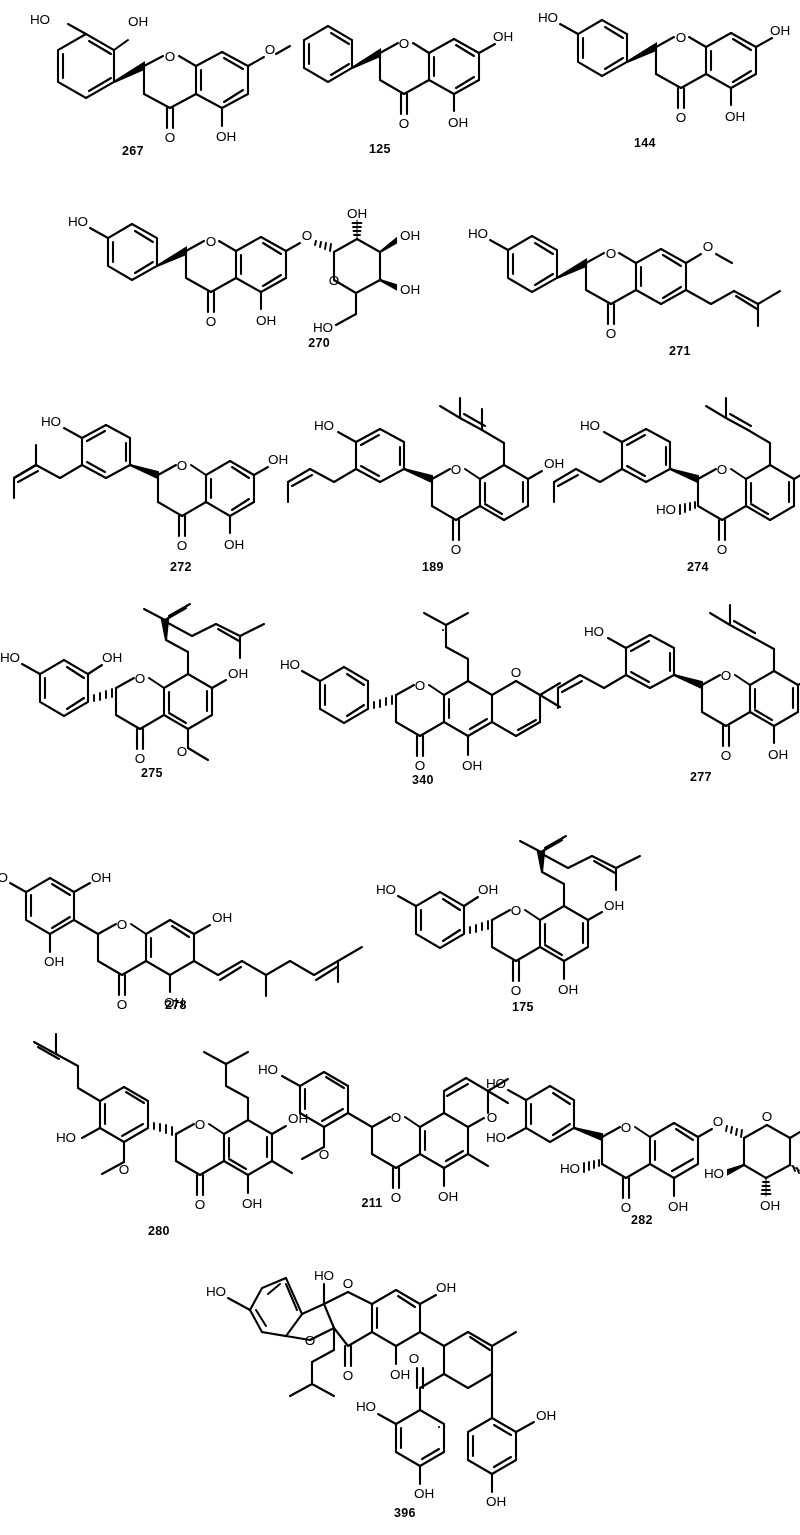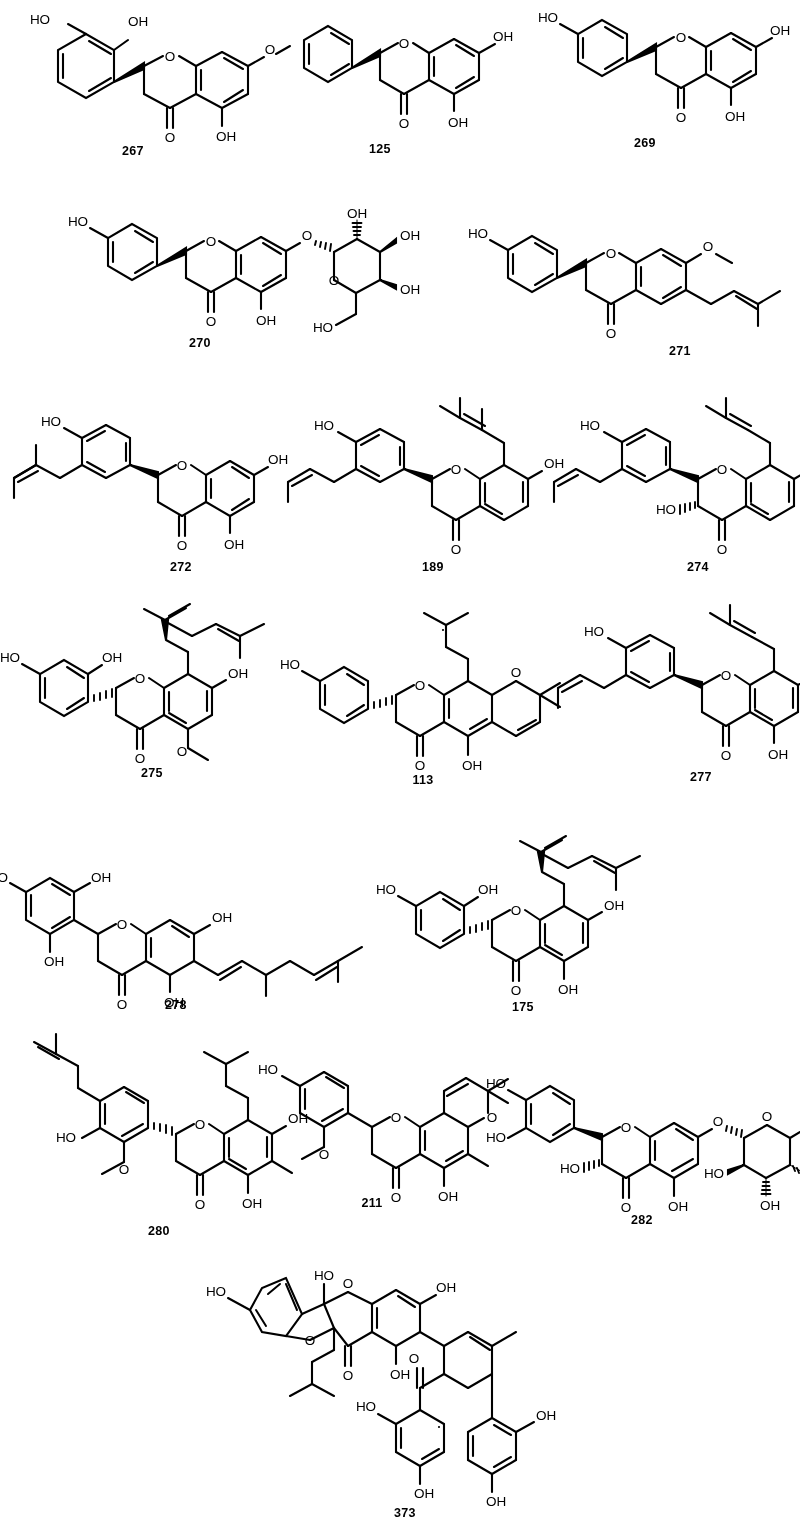--- a/index.html
+++ b/index.html
@@ -149,21 +149,21 @@
     <path d="M191,84 L191,101"></path>
   </g>
   <g fill="#000">
     <text class="atom" x="8" y="18" text-anchor="middle">HO</text>
     <text class="atom" x="141" y="38" text-anchor="middle">O</text>
     <text class="atom" x="141" y="118" text-anchor="middle">O</text>
     <text class="atom" x="240" y="31" text-anchor="middle">OH</text>
     <text class="atom" x="195" y="117" text-anchor="middle">OH</text>
   </g>
 </svg>
-<div class="cap" style="left:0;top:132px;width:210px;">269</div>
+<div class="cap" style="left:0;top:132px;width:210px;">144</div>
 </div>
 
 <div class="mol" style="left:70px;top:208px;width:380px;height:150px;">
 <svg width="380" height="150" viewBox="0 0 380 150">
   <g stroke="#000" stroke-width="2.1" fill="none" stroke-linecap="round">
 
     <path d="M62,16 L38,30 L38,58 L62,72 L87,58 L87,30 Z"></path>
     <path d="M43,34 L43,54"></path>
     <path d="M65,23 L83,34"></path>
     <path d="M65,65 L83,54"></path>
@@ -224,21 +224,21 @@
     <text class="atom" x="141" y="118" text-anchor="middle">O</text>
     <text class="atom" x="196" y="117" text-anchor="middle">OH</text>
     <text class="atom" x="237" y="32" text-anchor="middle">O</text>
     <text class="atom" x="287" y="10" text-anchor="middle">OH</text>
     <text class="atom" x="340" y="32" text-anchor="middle">OH</text>
     <text class="atom" x="340" y="86" text-anchor="middle">OH</text>
     <text class="atom" x="253" y="124" text-anchor="middle">HO</text>
     <text class="atom" x="264" y="77" text-anchor="middle">O</text>
   </g>
 </svg>
-<div class="cap" style="left:0;top:128px;width:260px;">270</div>
+<div class="cap" style="left:0;top:128px;width:260px;text-align:right;">270</div>
 </div>
 
 <div class="mol" style="left:470px;top:220px;width:320px;height:145px;">
 <svg width="320" height="145" viewBox="0 0 320 145">
   <g stroke="#000" stroke-width="2.1" fill="none" stroke-linecap="round">
     <path d="M62,16 L38,30 L38,58 L62,72 L87,58 L87,30 Z"></path>
     <path d="M43,34 L43,54"></path>
     <path d="M65,23 L83,34"></path>
     <path d="M65,65 L83,54"></path>
     <path d="M38,30 L20,20"></path>
@@ -586,21 +586,21 @@
     <path d="M252,80 L272,92"></path>
   </g>
   <g fill="#000">
     <text class="atom" x="2" y="54" text-anchor="middle">HO</text>
     <text class="atom" x="132" y="75" text-anchor="middle">O</text>
     <text class="atom" x="132" y="155" text-anchor="middle">O</text>
     <text class="atom" x="184" y="155" text-anchor="middle">OH</text>
     <text class="atom" x="228" y="62" text-anchor="middle">O</text>
   </g>
 </svg>
-<div class="cap" style="left:0;top:158px;width:270px;">113</div>
+<div class="cap" style="left:0;top:158px;width:270px;">340</div>
 </div>
 
 <div class="mol" style="left:556px;top:612px;width:248px;height:165px;">
 <svg width="248" height="165" viewBox="0 0 248 165">
   <g stroke="#000" stroke-width="2.1" fill="none" stroke-linecap="round">
     <path d="M2,76 L2,96"></path>
     <path d="M2,76 L24,63"></path>
     <path d="M6,80 L26,69"></path>
     <path d="M24,63 L48,76"></path>
     <path d="M48,76 L70,63"></path>
@@ -1098,16 +1098,16 @@
     <text class="atom" x="158" y="122" text-anchor="middle">O</text>
     <text class="atom" x="256" y="34" text-anchor="middle">OH</text>
     <text class="atom" x="210" y="121" text-anchor="middle">OH</text>
     <text class="atom" x="224" y="105" text-anchor="middle">O</text>
     <text class="atom" x="176" y="153" text-anchor="middle">HO</text>
     <text class="atom" x="234" y="240" text-anchor="middle">OH</text>
     <text class="atom" x="356" y="162" text-anchor="middle">OH</text>
     <text class="atom" x="306" y="248" text-anchor="middle">OH</text>
   </g>
 </svg>
-<div class="cap" style="left:0;top:248px;width:430px;">373</div>
+<div class="cap" style="left:0;top:248px;width:430px;">396</div>
 </div>
 
 </div>
 
 </body></html>

